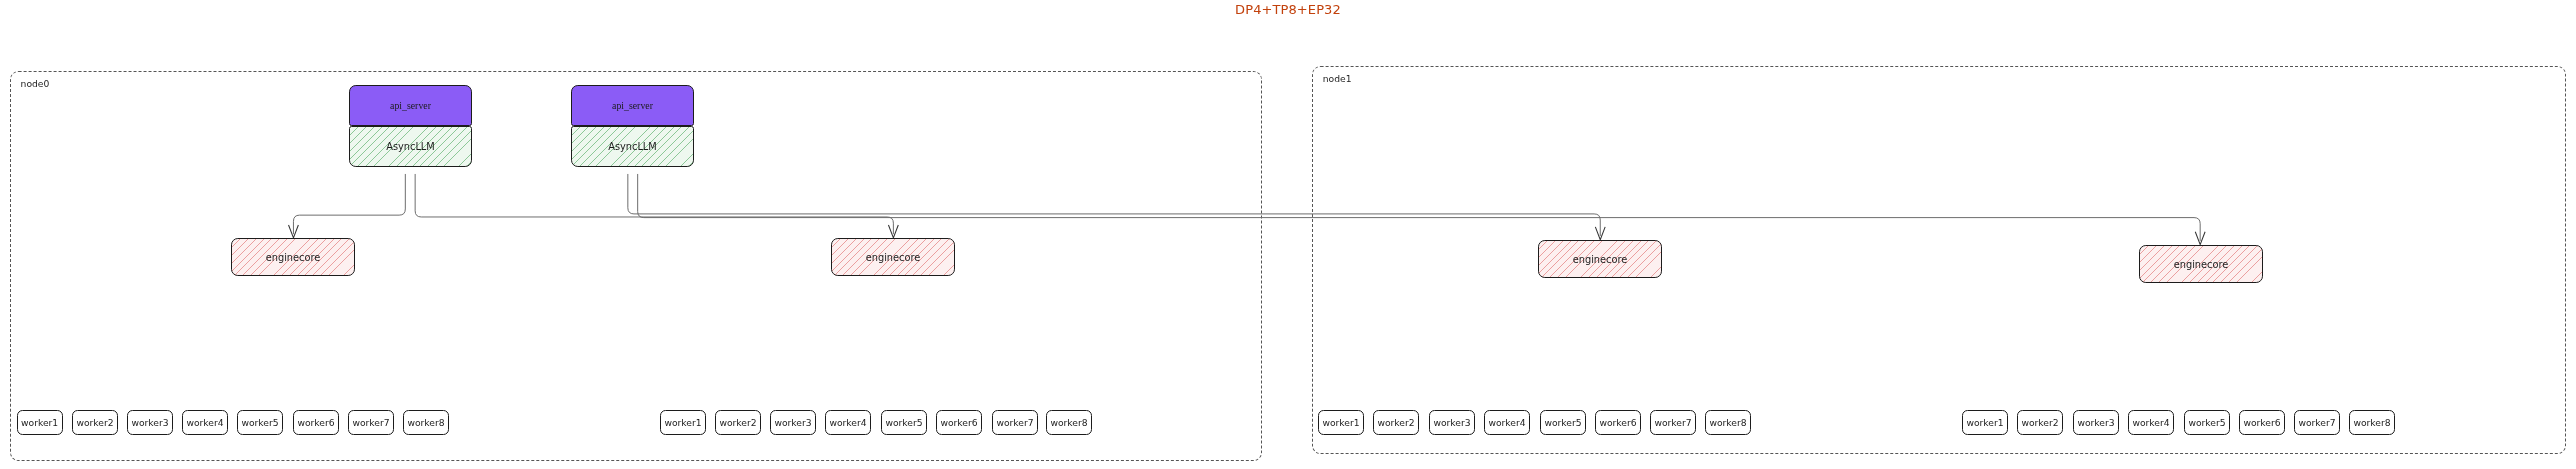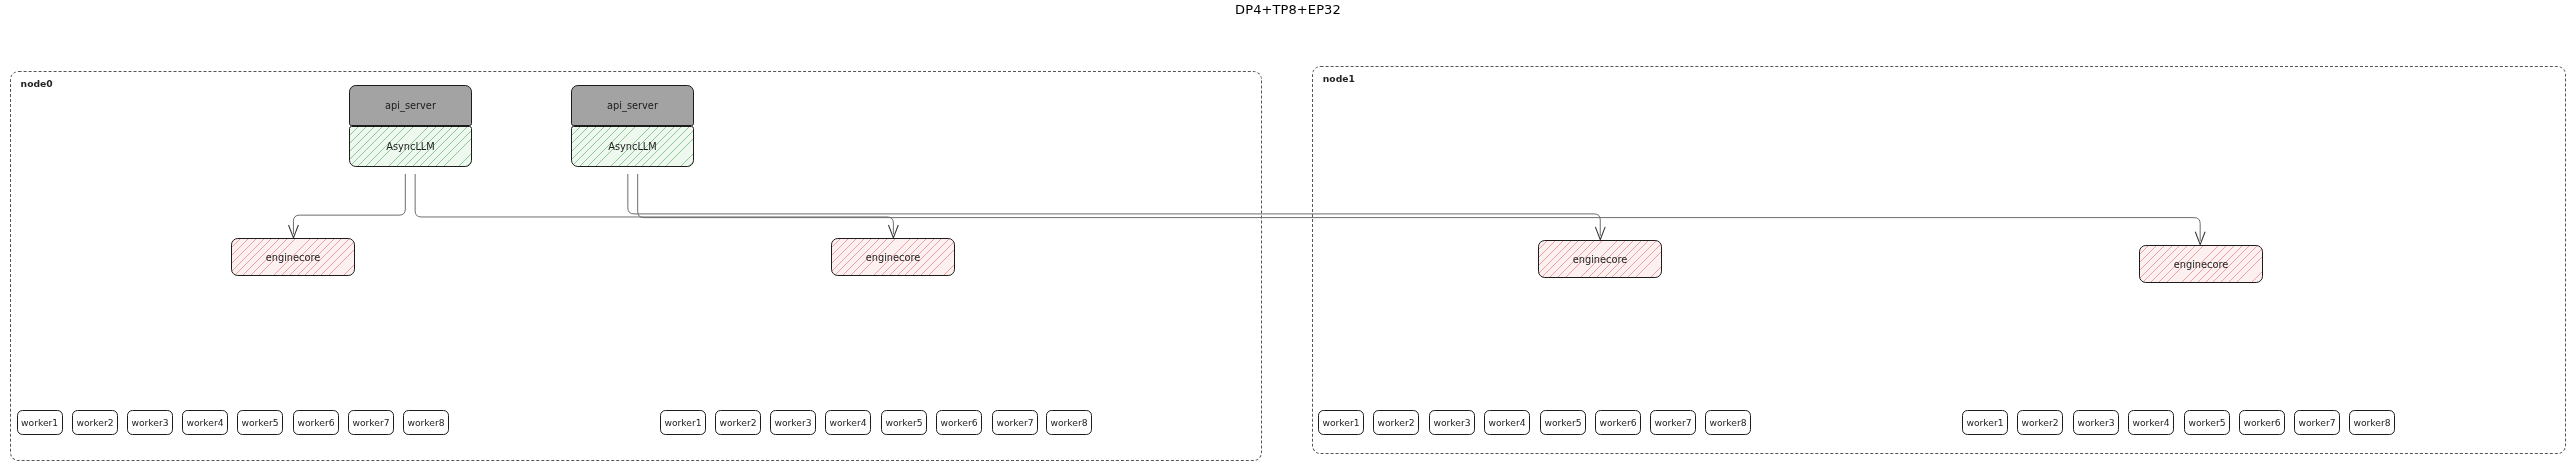--- a/index.html
+++ b/index.html
@@ -21,63 +21,63 @@
 
   
   #diagram-title {
     position: absolute;
     left: 0;
     top: 1.2px;
     width: 2576px;
     text-align: center;
     font-size: 13px;
     letter-spacing: 0.1px;
-    color: #000000;
+    color: #c2410c;
     line-height: 17px;
     white-space: pre;
   }
 
   
   .node-cluster {
     position: absolute;
     border: 1.4px dashed #555555;
     border-radius: 8.6px;
     background: transparent;
     box-sizing: border-box;
   }
   .node-label {
     position: absolute;
     left: 9.8px;
     top: 5.5px;
     font-size: 9.2px;
     color: #242424;
     white-space: pre;
-    font-weight: bold;
   }
 
   
   .box {
     position: absolute;
     box-sizing: border-box;
     display: flex;
     align-items: center;
     justify-content: center;
     font-size: 9.8px;
     color: #1b1b1b;
     white-space: nowrap;
     border: 1px solid #1c1c1c;
     background: #ffffff;
     border-radius: 6.2px;
   }
 
   .box.api-server {
     border-radius: 6.8px 6.8px 2.5px 2.5px;
     border-bottom-width: 1px;
-    background: #a3a3a3;
-    z-index: 3;
+    background: #8b5cf6;
+    z-index: 3;
+    font-family: Liberation Serif, serif;
   }
 
   .box.asyncllm {
     border-radius: 2.5px 2.5px 6.8px 6.8px;
     background-color: #eef8ef;
     background-image: repeating-linear-gradient(
         135deg,
         rgba(61,160,80,0.55) 0px,
         rgba(61,160,80,0.55) 0.7px,
         rgba(238,248,239,0) 0.7px,

